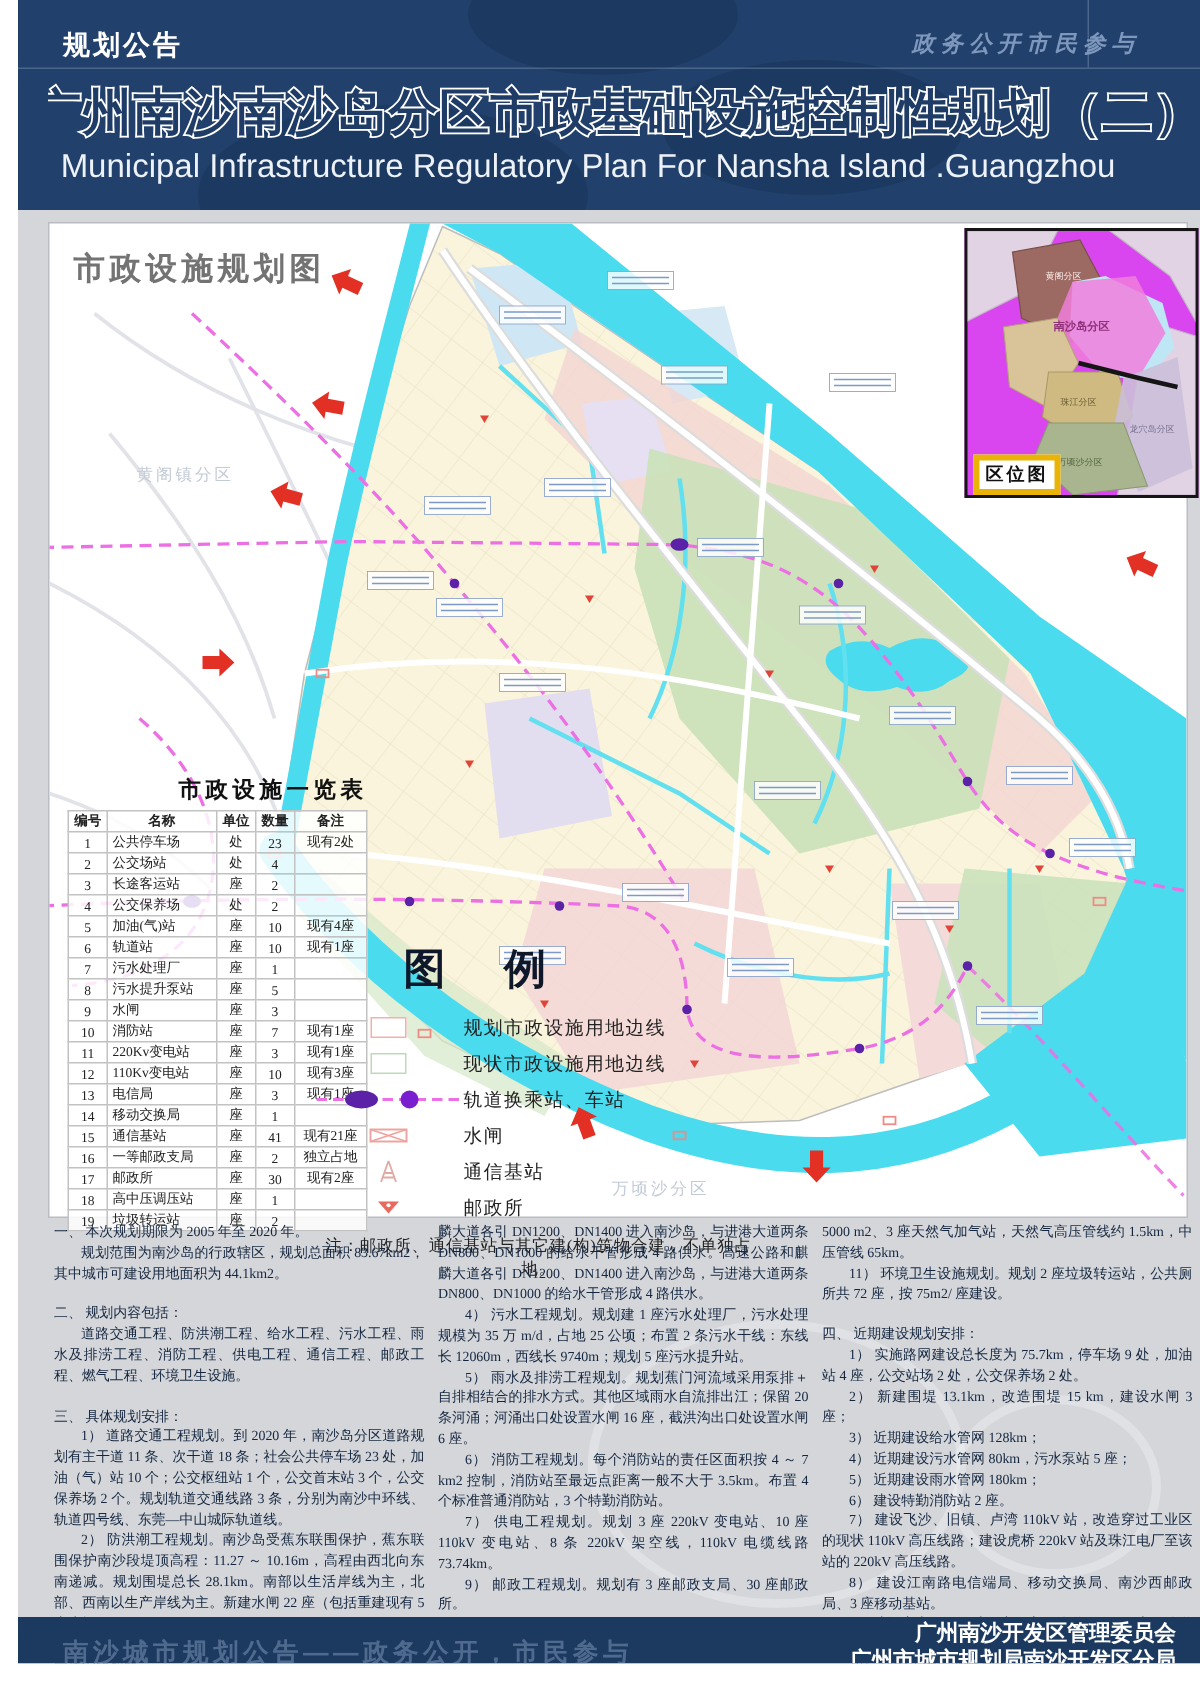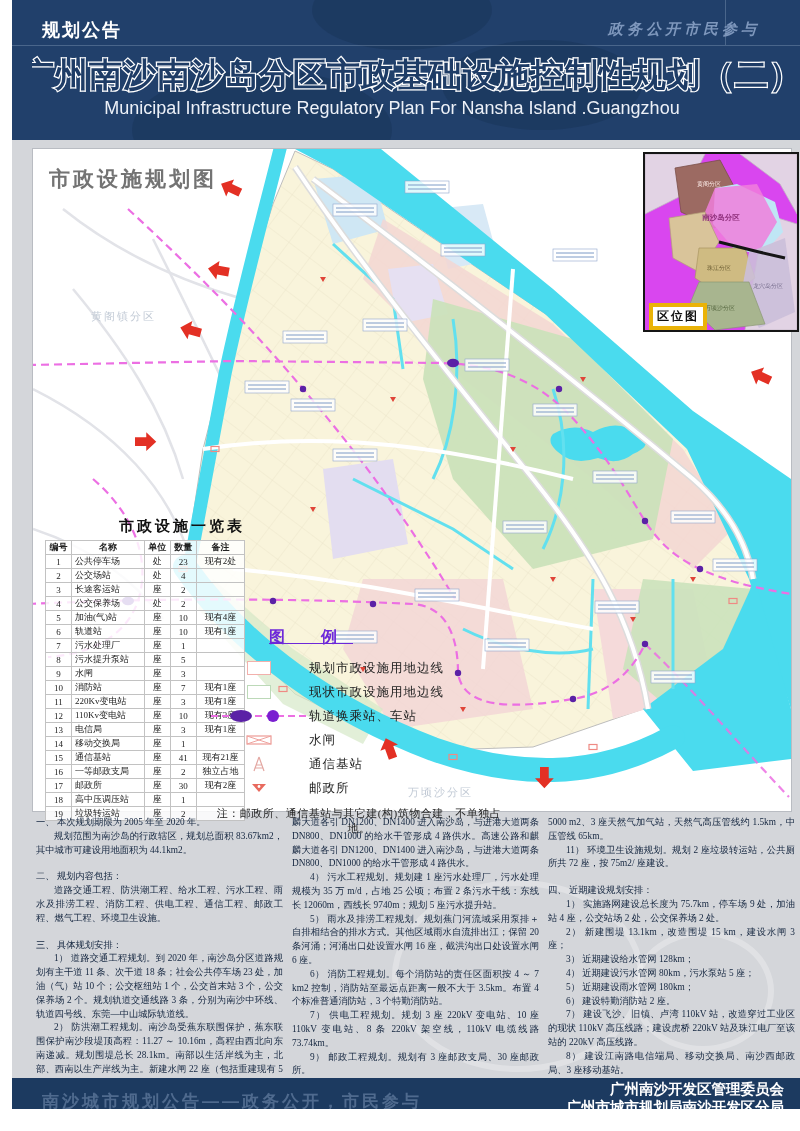--- a/index.html
+++ b/index.html
@@ -8,21 +8,21 @@
   
   .hdr{position:absolute;left:0;top:0;width:800px;height:140px;background:#21406B;overflow:hidden;}
   .hdr .blob{position:absolute;background:#1A3459;border-radius:50%;opacity:.55;}
   .hdr-rule{position:absolute;left:0;top:45px;width:800px;height:1px;background:rgba(200,215,235,.25);}
   .hdr-vrule{position:absolute;left:713px;top:0;width:1px;height:45px;background:rgba(200,215,235,.25);}
   .hdr-badge{position:absolute;left:30px;top:18px;font-size:18px;font-weight:bold;color:#fff;letter-spacing:2px;}
   .hdr-tag{position:absolute;right:52px;top:20px;font-size:15px;font-weight:bold;font-style:italic;
            color:#7E97BC;letter-spacing:4px;}
   .hdr-title-svg{position:absolute;left:20px;top:50px;}
   .hdr-en{position:absolute;left:0;top:98px;width:760px;text-align:center;color:#EDF1F8;
-          font-size:18px;letter-spacing:0px;}
+          font-size:22px;letter-spacing:0px;}
   
   .map-panel{position:absolute;left:20px;top:148px;width:760px;height:664px;background:#fff;
              border:1px solid #b9bcc2;box-sizing:border-box;}
   .map-title{position:absolute;left:16px;top:16px;font-size:21px;font-weight:bold;color:#737373;
              letter-spacing:3px;}
   .faint-label{position:absolute;font-size:11px;color:#c3cbd6;letter-spacing:2px;}
   
   .inset{position:absolute;left:610px;top:3px;width:156px;height:180px;background:#d946ef;
          border:2px solid #151515;box-sizing:border-box;}
   .inset-label{position:absolute;left:4px;bottom:0;border:4px solid #eab308;background:#fff;
@@ -30,21 +30,21 @@
   
   .ftable{position:absolute;left:12px;top:368px;width:200px;}
   .ftable-title{font-size:15px;font-weight:bold;color:#111;text-align:right;letter-spacing:3px;margin-bottom:4px;
                 font-family:"Liberation Serif",serif;}
   .ftable table{border-collapse:collapse;width:100%;font-family:"Liberation Serif",serif;}
   .ftable th,.ftable td{border:1px solid #c2c2c2;font-size:9px;padding:0 1px;height:12.2px;
                         text-align:center;color:#222;background:rgba(255,255,255,.85);}
   .ftable td.nm{text-align:left;padding-left:3px;}
   
   .legend{position:absolute;left:176px;top:478px;width:300px;font-family:"Liberation Serif",serif;}
-  .legend-title{font-size:16px;font-weight:bold;letter-spacing:16px;color:#6d28d9;margin:0 0 8px 60px;text-decoration:underline;}
+  .legend-title{font-size:28px;font-weight:bold;letter-spacing:16px;color:#0f172a;margin:0 0 8px 60px;}
   .lg-row{display:flex;align-items:center;height:24px;}
   .lg-sym{width:100px;display:flex;justify-content:center;align-items:center;flex:0 0 100px;}
   .lg-txt{font-size:12.5px;color:#222;letter-spacing:1px;}
   .lg-box{width:22px;height:12px;background:#fff;}
   .lg-note{font-size:11px;color:#222;margin-top:6px;letter-spacing:.5px;text-align:center;}
   
   .notes{position:absolute;left:24px;top:816px;width:760px;display:flex;gap:9px;
          font-family:"Liberation Serif",serif;}
   .ncol{width:247px;}
   .ncol p{margin:0;font-size:9.3px;line-height:13.8px;color:#13253f;text-align:justify;}

